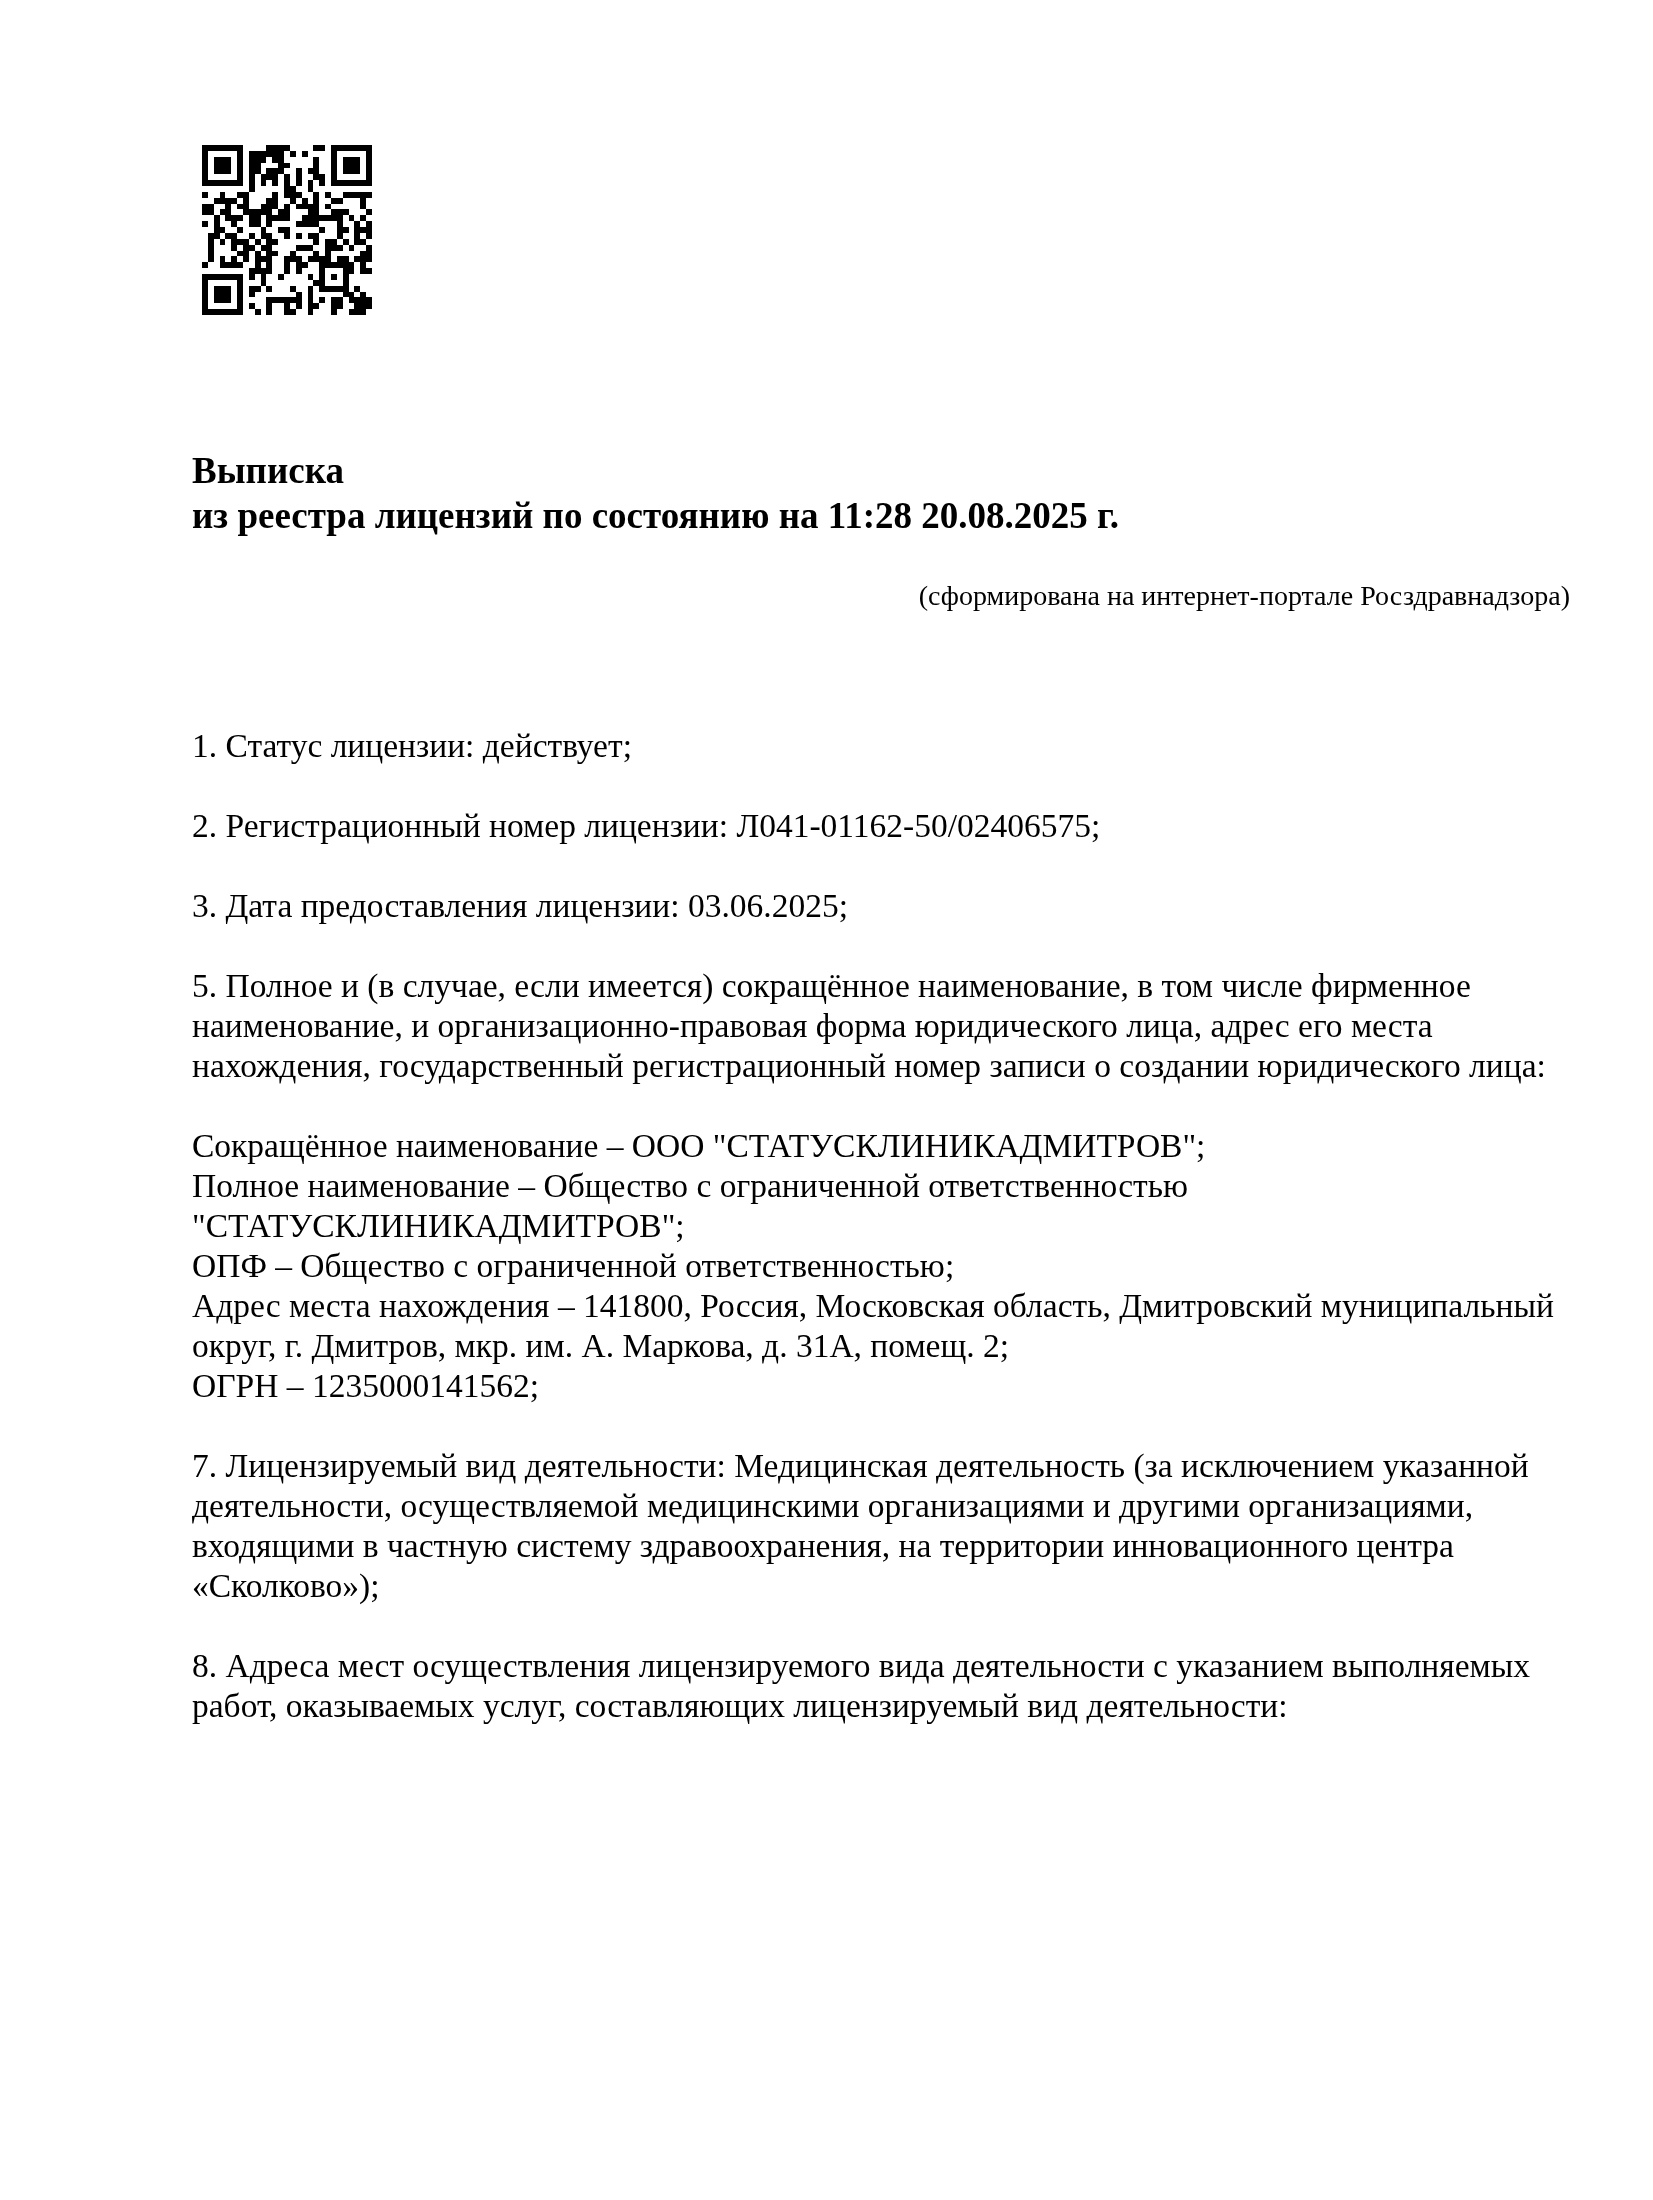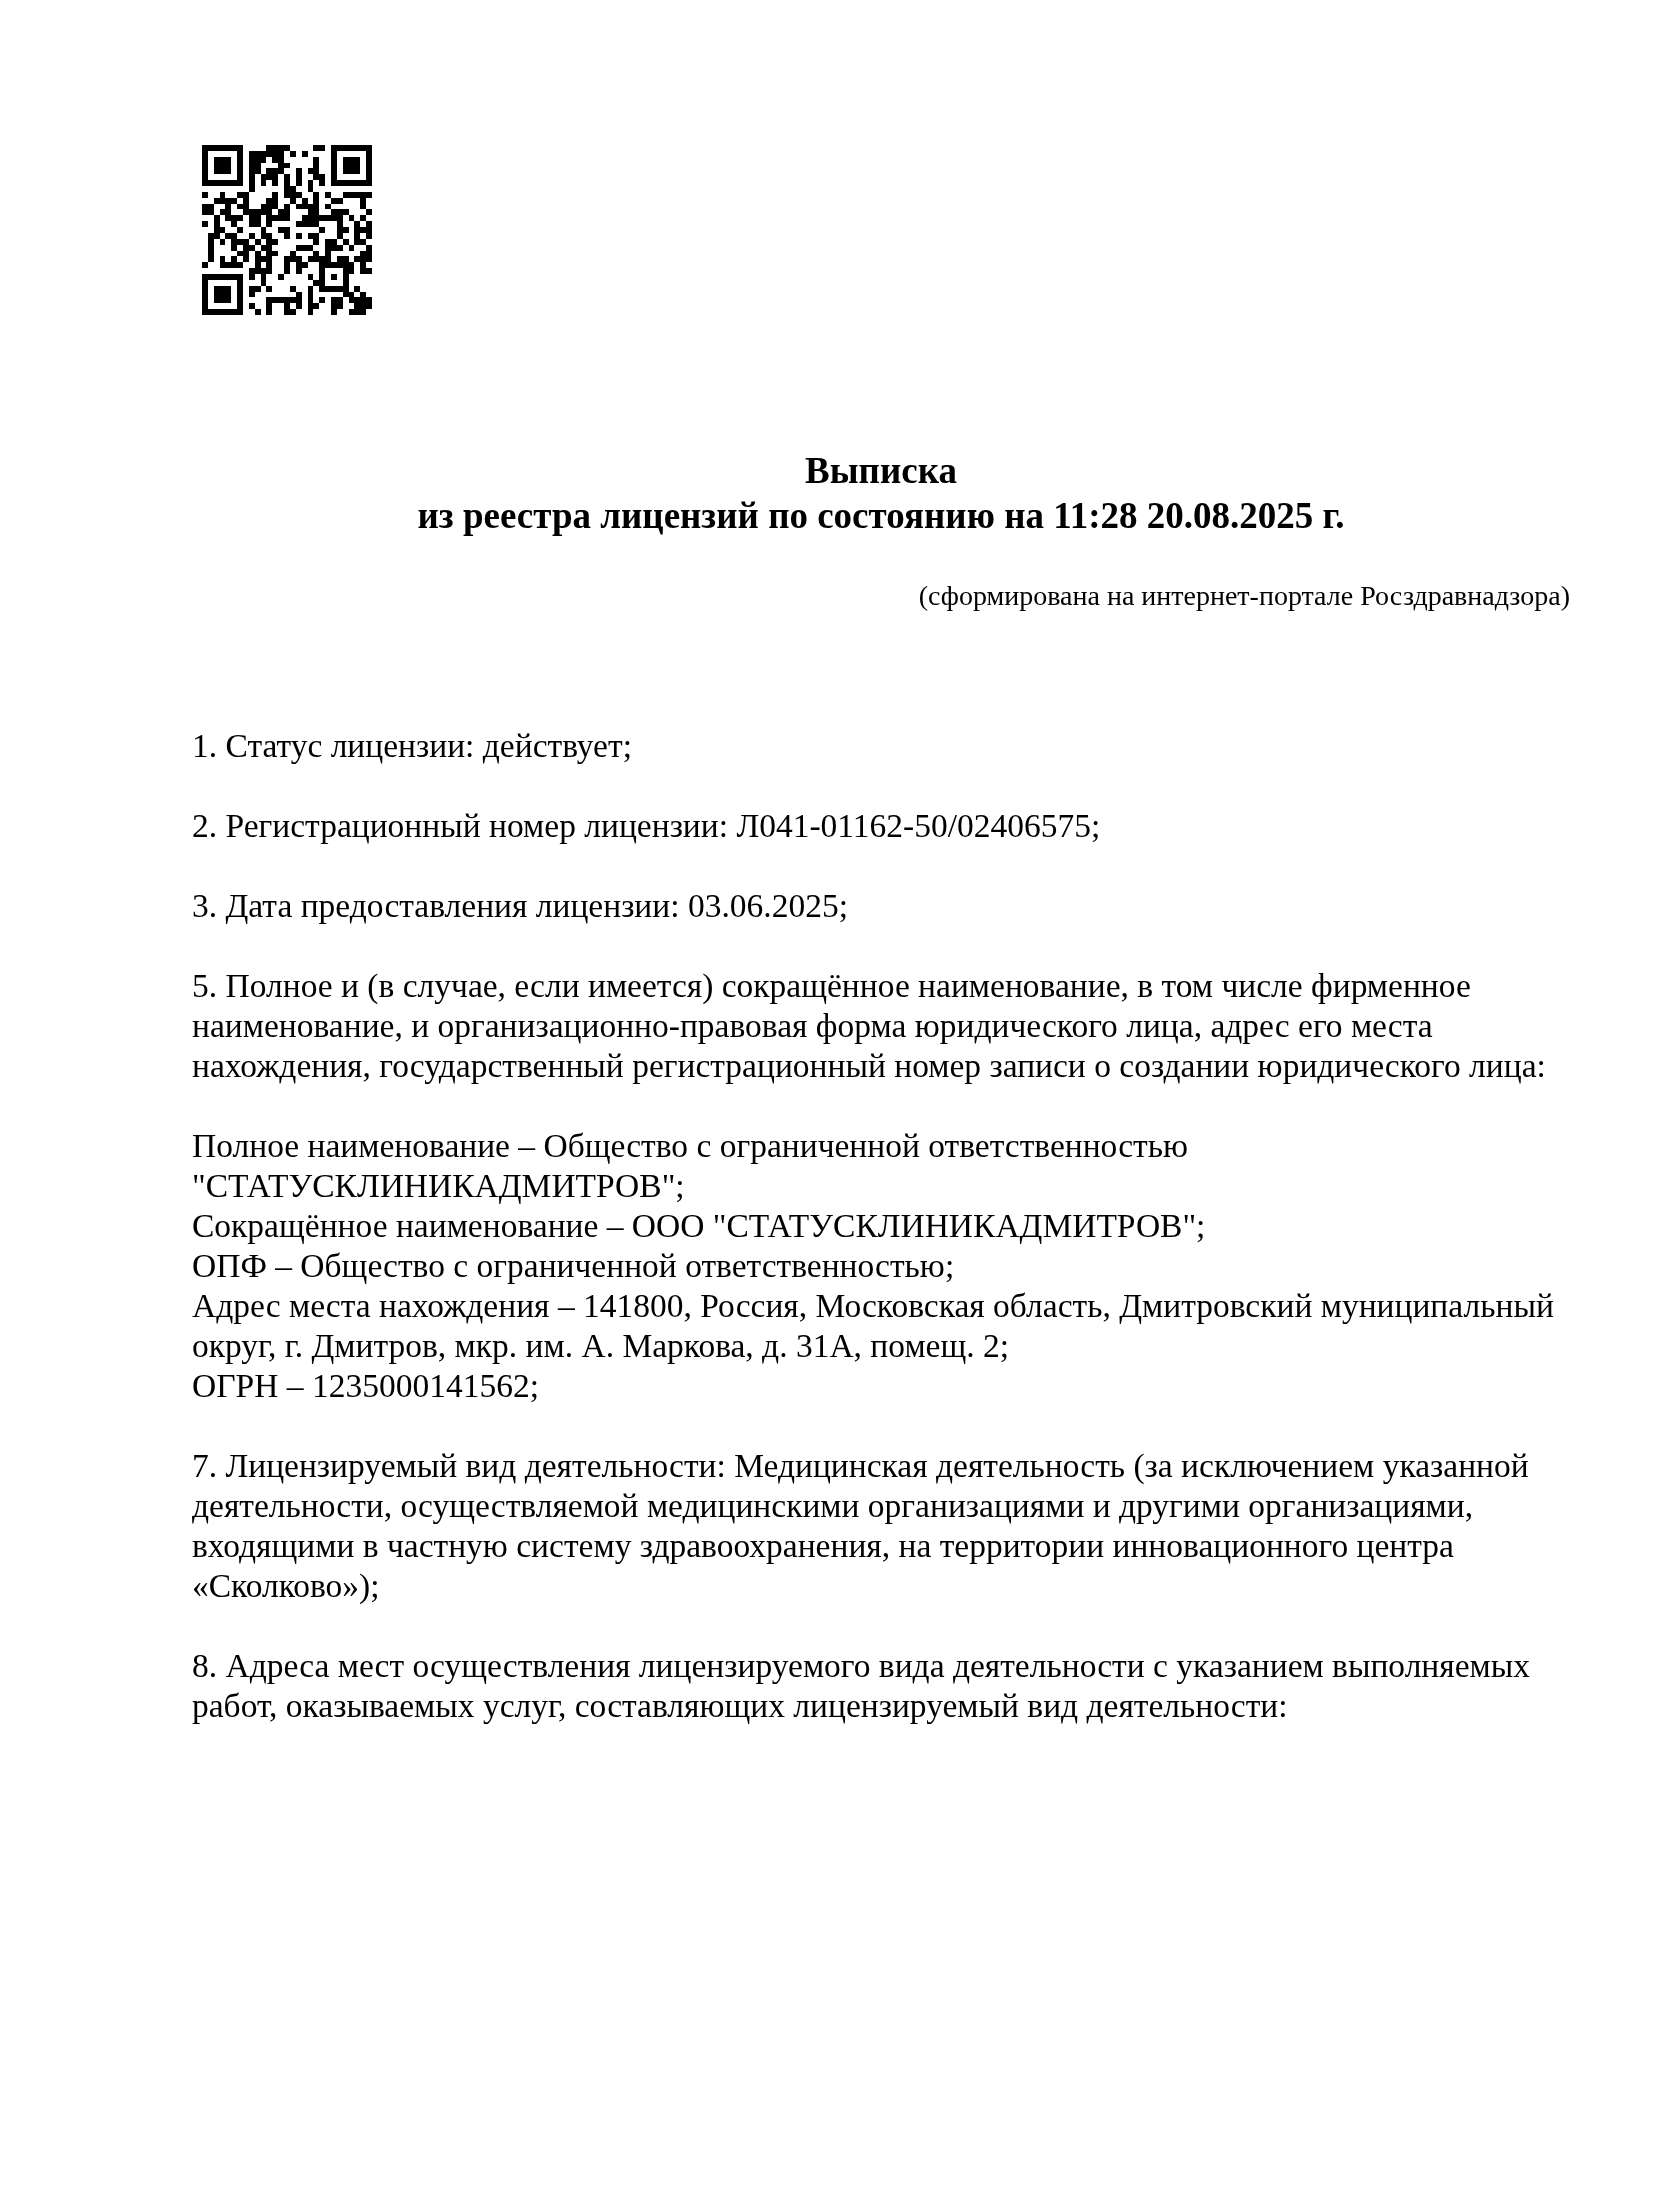--- a/index.html
+++ b/index.html
@@ -25,21 +25,20 @@
     height: 170px;
   }
   .qr svg { display: block; width: 170px; height: 170px; }
   .content {
     position: absolute;
     left: 192px;
     top: 448px;
     width: 1378px;
   }
   .title {
-    text-align: center;
     font-weight: bold;
     font-size: 37px;
     line-height: 45px;
   }
   .subtitle {
     text-align: right;
     font-size: 28px;
     line-height: 36px;
     margin-top: 40px;
   }
@@ -495,22 +494,22 @@
         <div class="para">
           <div class="para-line">2. Регистрационный номер лицензии: Л041-01162-50/02406575;</div>
         </div>
         <div class="para">
           <div class="para-line">3. Дата предоставления лицензии: 03.06.2025;</div>
         </div>
         <div class="para">
           <div class="para-line">5. Полное и (в случае, если имеется) сокращённое наименование, в том числе фирменное наименование, и организационно-правовая форма юридического лица, адрес его места нахождения, государственный регистрационный номер записи о создании юридического лица:</div>
         </div>
         <div class="para">
+          <div class="para-line">Сокращённое наименование – ООО "СТАТУСКЛИНИКАДМИТРОВ";</div>
           <div class="para-line">Полное наименование – Общество с ограниченной ответственностью "СТАТУСКЛИНИКАДМИТРОВ";</div>
-          <div class="para-line">Сокращённое наименование – ООО "СТАТУСКЛИНИКАДМИТРОВ";</div>
           <div class="para-line">ОПФ – Общество с ограниченной ответственностью;</div>
           <div class="para-line">Адрес места нахождения – 141800, Россия, Московская область, Дмитровский муниципальный округ, г. Дмитров, мкр. им. А. Маркова, д. 31А, помещ. 2;</div>
           <div class="para-line">ОГРН – 1235000141562;</div>
         </div>
         <div class="para">
           <div class="para-line">7. Лицензируемый вид деятельности: Медицинская деятельность (за исключением указанной деятельности, осуществляемой медицинскими организациями и другими организациями, входящими в частную систему здравоохранения, на территории инновационного центра «Сколково»);</div>
         </div>
         <div class="para">
           <div class="para-line">8. Адреса мест осуществления лицензируемого вида деятельности с указанием выполняемых работ, оказываемых услуг, составляющих лицензируемый вид деятельности:</div>
         </div>

